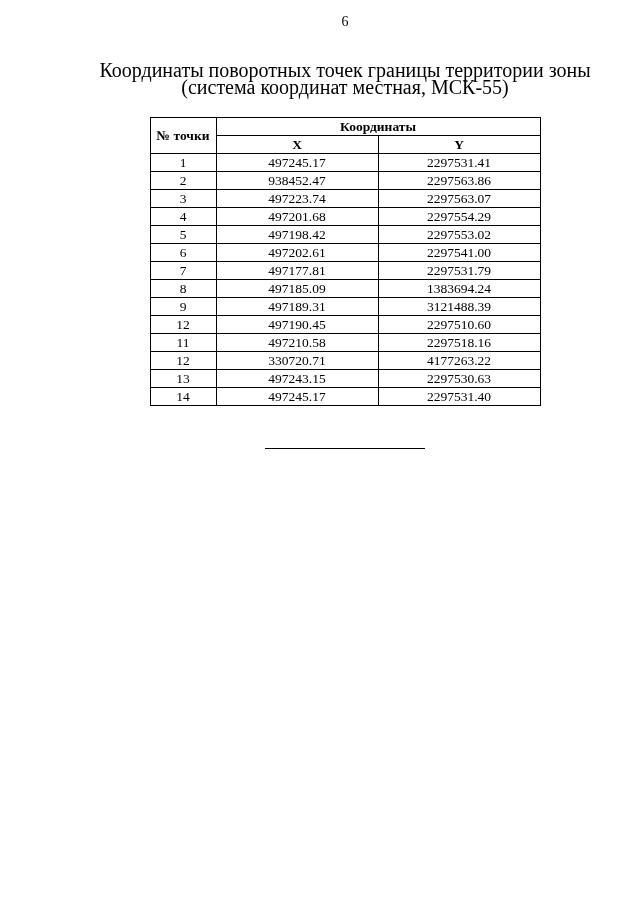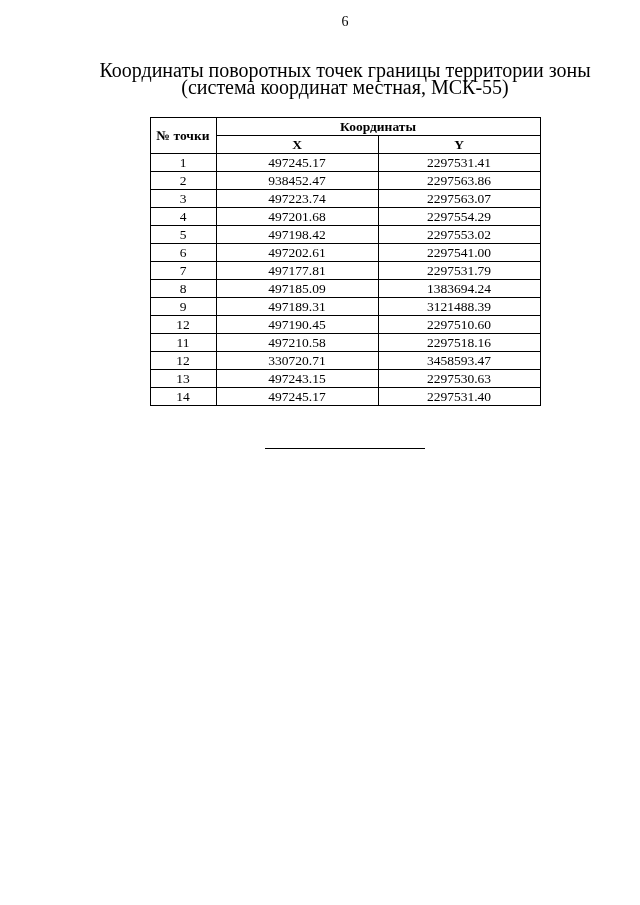--- a/index.html
+++ b/index.html
@@ -152,21 +152,21 @@
             <td>2297510.60</td>
           </tr>
           <tr>
             <td>11</td>
             <td>497210.58</td>
             <td>2297518.16</td>
           </tr>
           <tr>
             <td>12</td>
             <td>330720.71</td>
-            <td>3458593.47</td>
+            <td>4177263.22</td>
           </tr>
           <tr>
             <td>13</td>
             <td>497243.15</td>
             <td>2297530.63</td>
           </tr>
           <tr>
             <td>14</td>
             <td>497245.17</td>
             <td>2297531.40</td>

